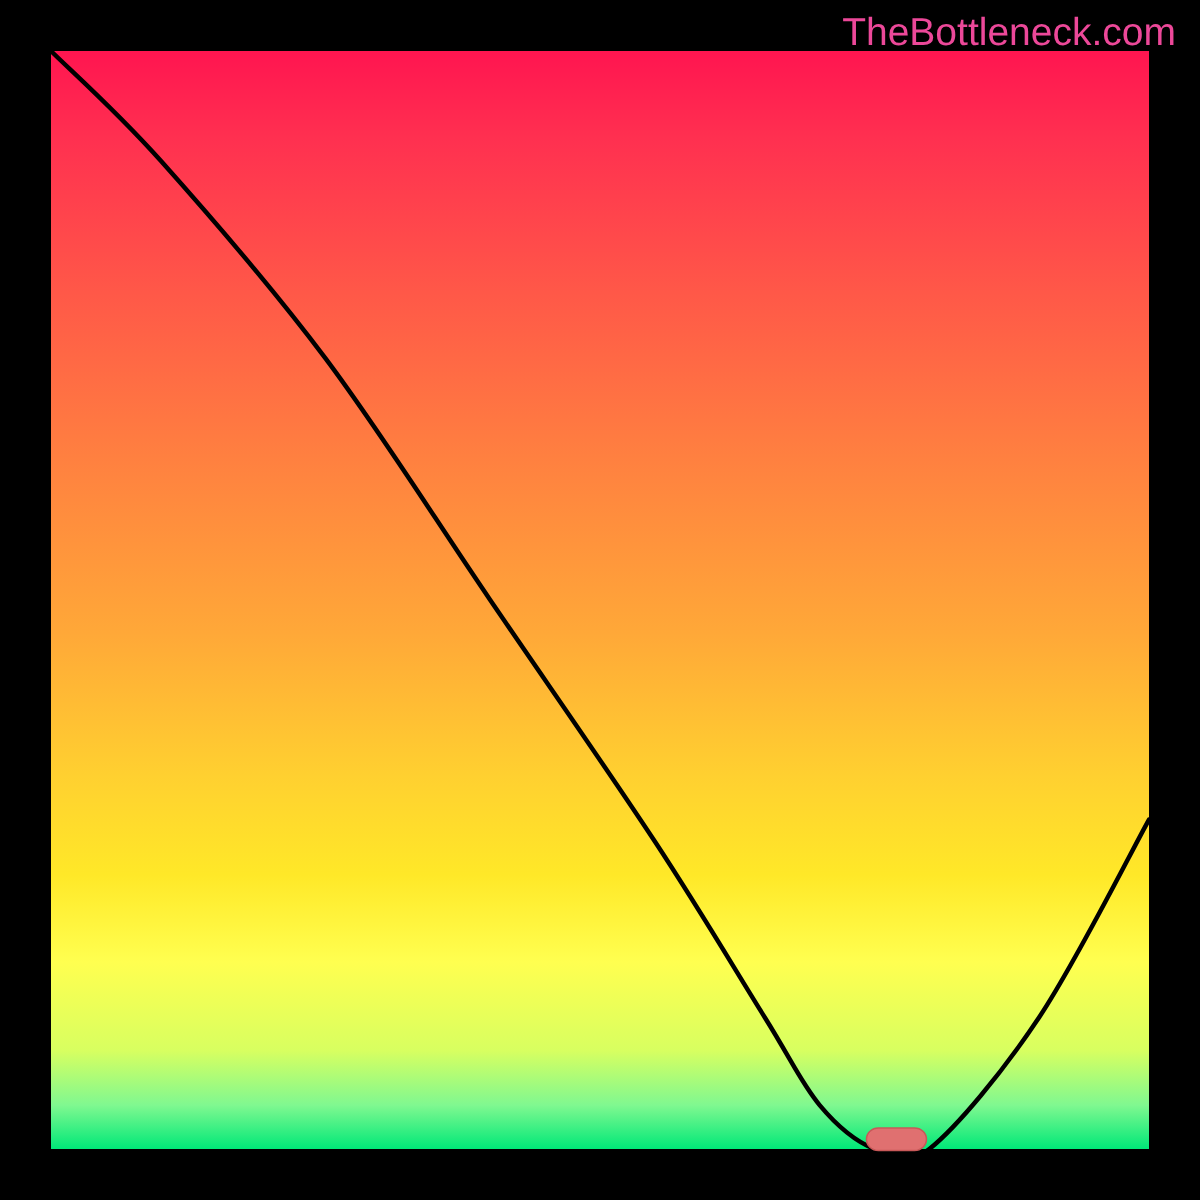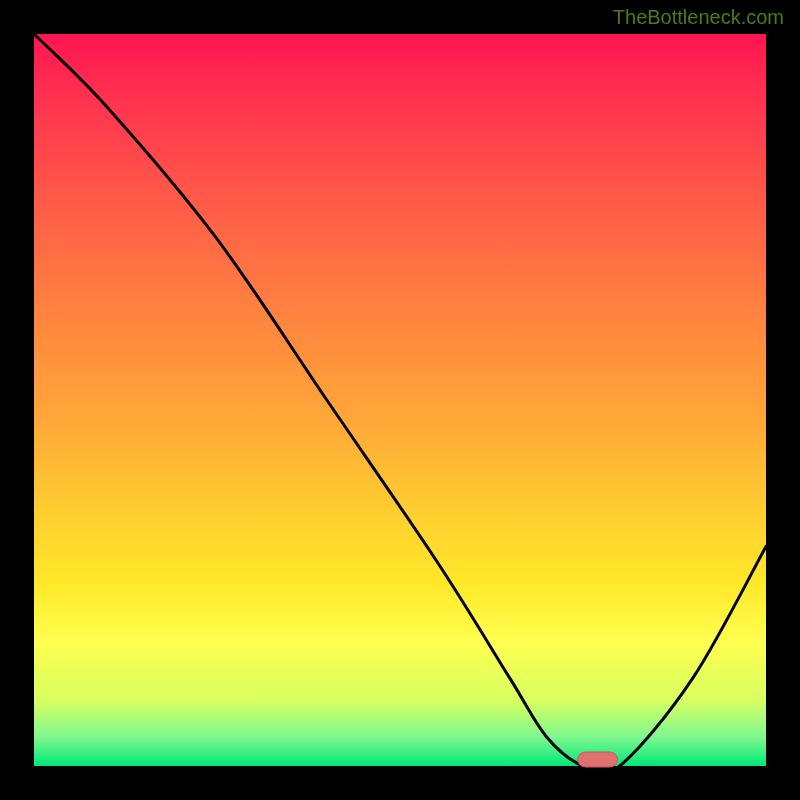--- a/index.html
+++ b/index.html
@@ -8,22 +8,22 @@
     width: 800px;
     height: 800px;
     background: #000;
     position: relative;
     font-family: Arial, sans-serif;
   }
   .watermark {
     position: absolute;
     top: 6px;
     right: 16px;
-    color: #4d7c0f;
-    font-size: 20px;
+    color: #ec4899;
+    font-size: 26px;
     font-weight: 400;
     z-index: 10;
   }
   .plot-area {
     position: absolute;
     left: 34px;
     top: 34px;
     width: 732px;
     height: 732px;
     background: linear-gradient(to bottom,

